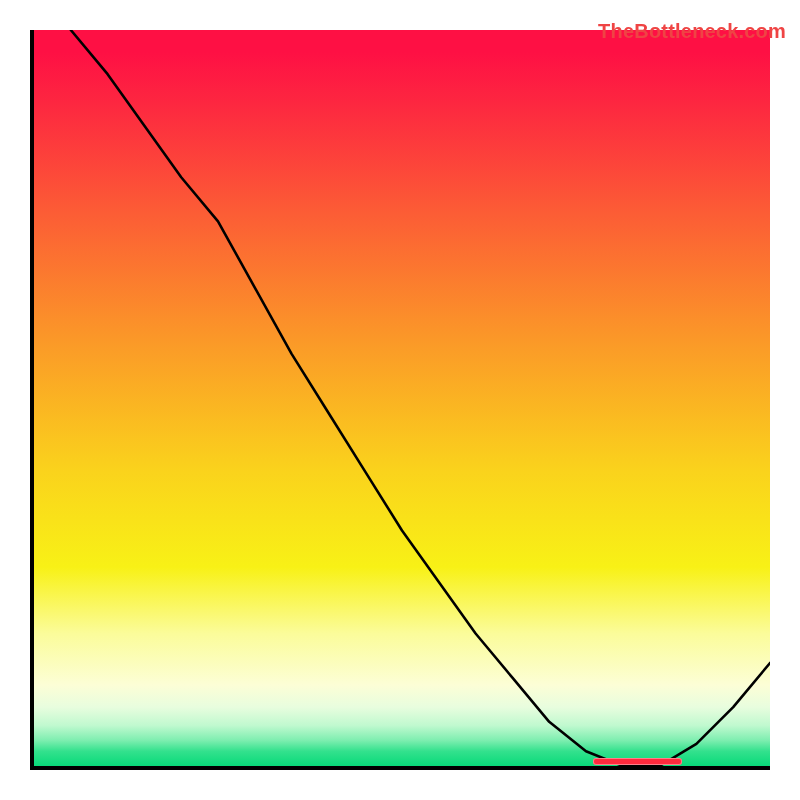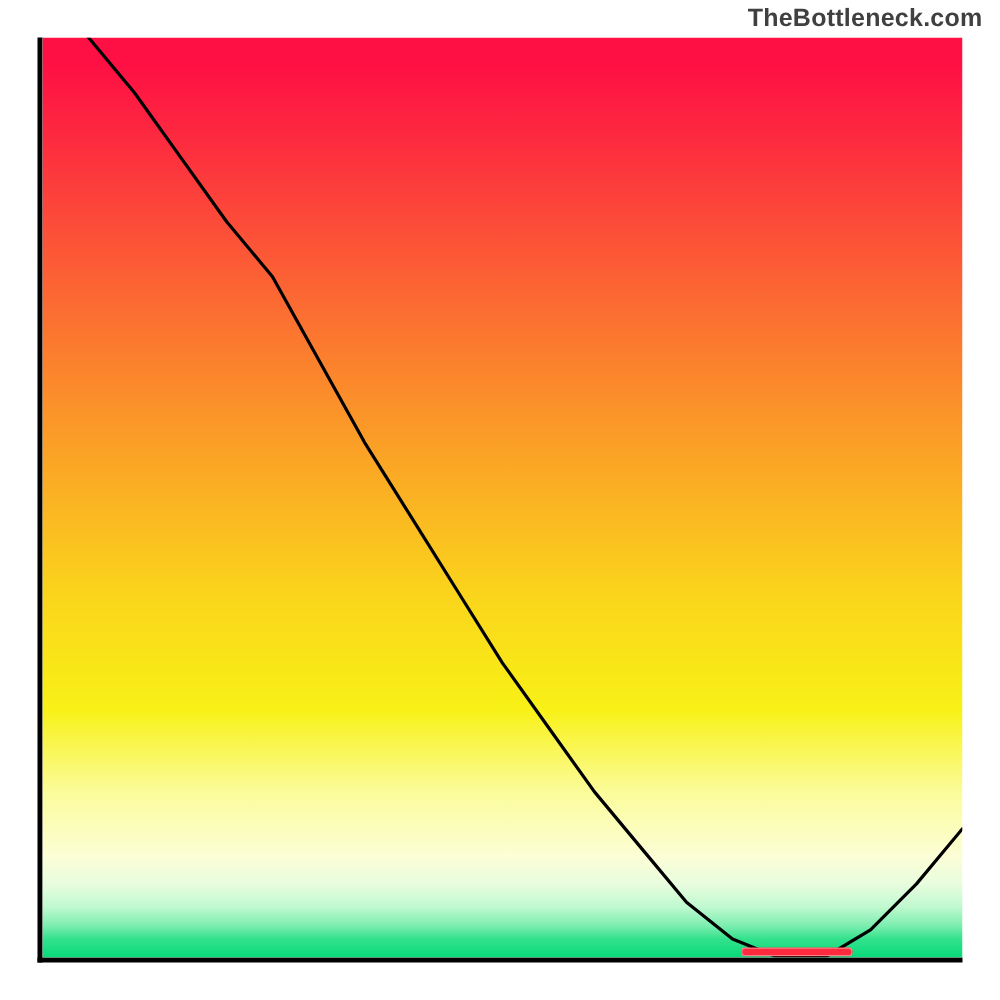--- a/index.html
+++ b/index.html
@@ -11,25 +11,25 @@
     overflow: hidden;
     font-family: Arial, Helvetica, sans-serif;
   }
   .container {
     position: relative;
     width: 800px;
     height: 800px;
   }
   .watermark {
     position: absolute;
-    top: 4px;
+    top: 20px;
     right: 14px;
     font-size: 20px;
     font-weight: 600;
-    color: #404040;
+    color: #ef4444;
     letter-spacing: 0.2px;
     z-index: 10;
   }
   .plot {
     position: absolute;
     left: 30px;
     top: 30px;
     width: 740px;
     height: 740px;
     box-sizing: border-box;

